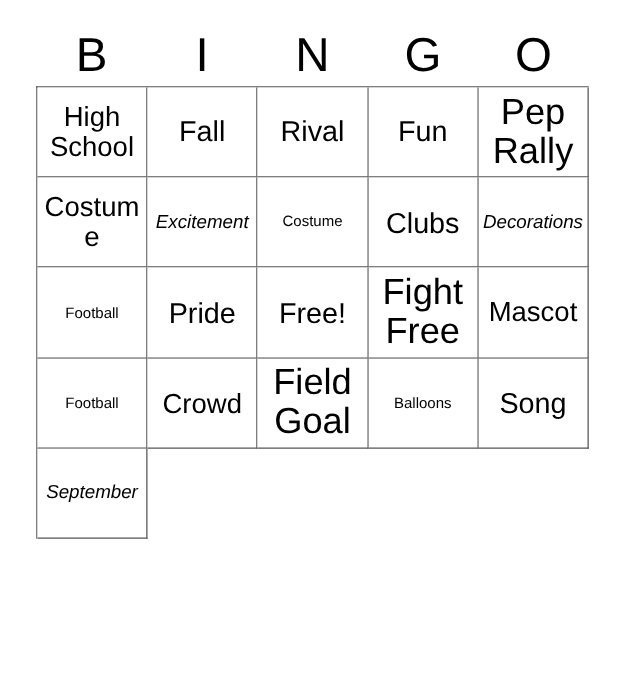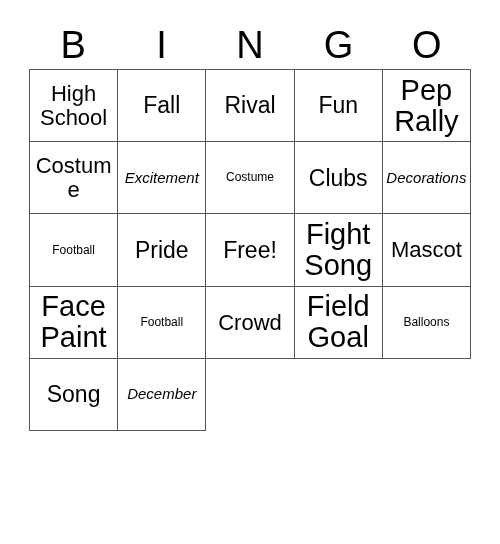--- a/index.html
+++ b/index.html
@@ -130,43 +130,40 @@
     <div class="cell sz-s">
         <span class="cell-text">Football</span>
       </div>
     <div class="cell sz-xl">
         <span class="cell-text">Pride</span>
       </div>
     <div class="cell sz-xl">
         <span class="cell-text">Free!</span>
       </div>
     <div class="cell sz-l">
-        <span class="cell-text">Fight Song</span>
+        <span class="cell-text">Fight Free</span>
       </div>
 
     <div class="cell sz-m">
         <span class="cell-text">Mascot</span>
-      </div>
-    <div class="cell sz-l">
-        <span class="cell-text">Face Paint</span>
       </div>
     <div class="cell sz-s">
         <span class="cell-text">Football</span>
       </div>
 
     <div class="cell sz-m">
         <span class="cell-text">Crowd</span>
       </div>
     <div class="cell sz-l">
         <span class="cell-text">Field Goal</span>
       </div>
     <div class="cell sz-s">
         <span class="cell-text">Balloons</span>
       </div>
     <div class="cell sz-xl">
         <span class="cell-text">Song</span>
       </div>
     <div class="cell sz-xs">
-        <span class="cell-text">December</span>
+        <span class="cell-text">September</span>
       </div>
 
   </div>
 </div>
 
 </body></html>

